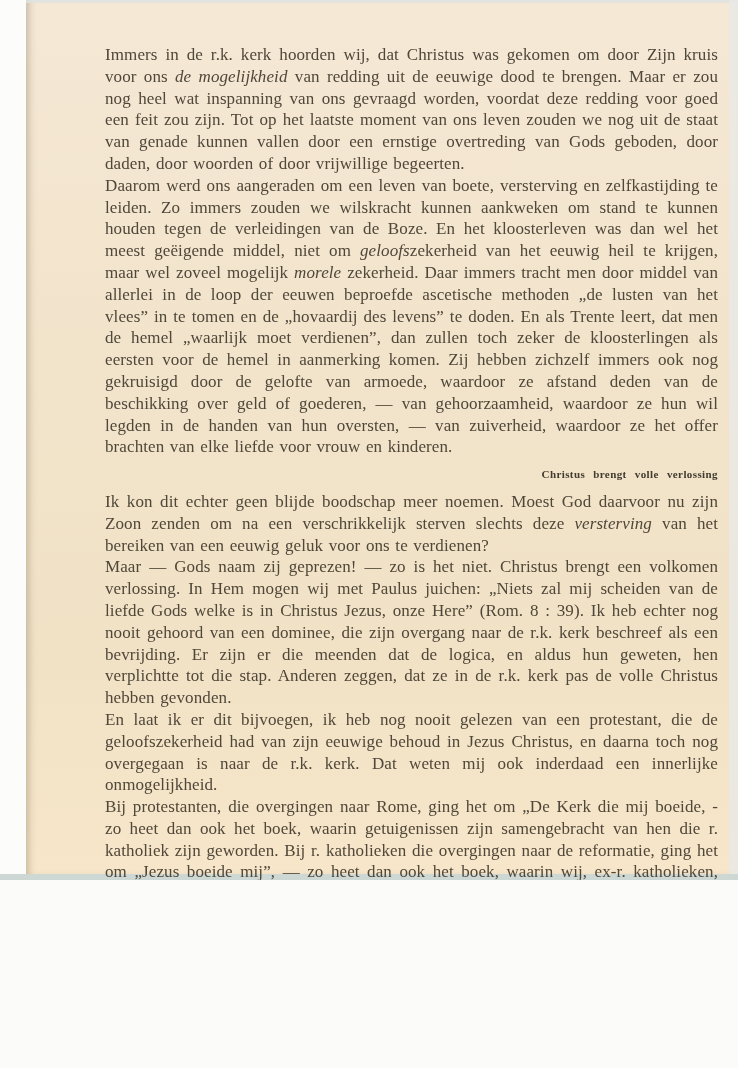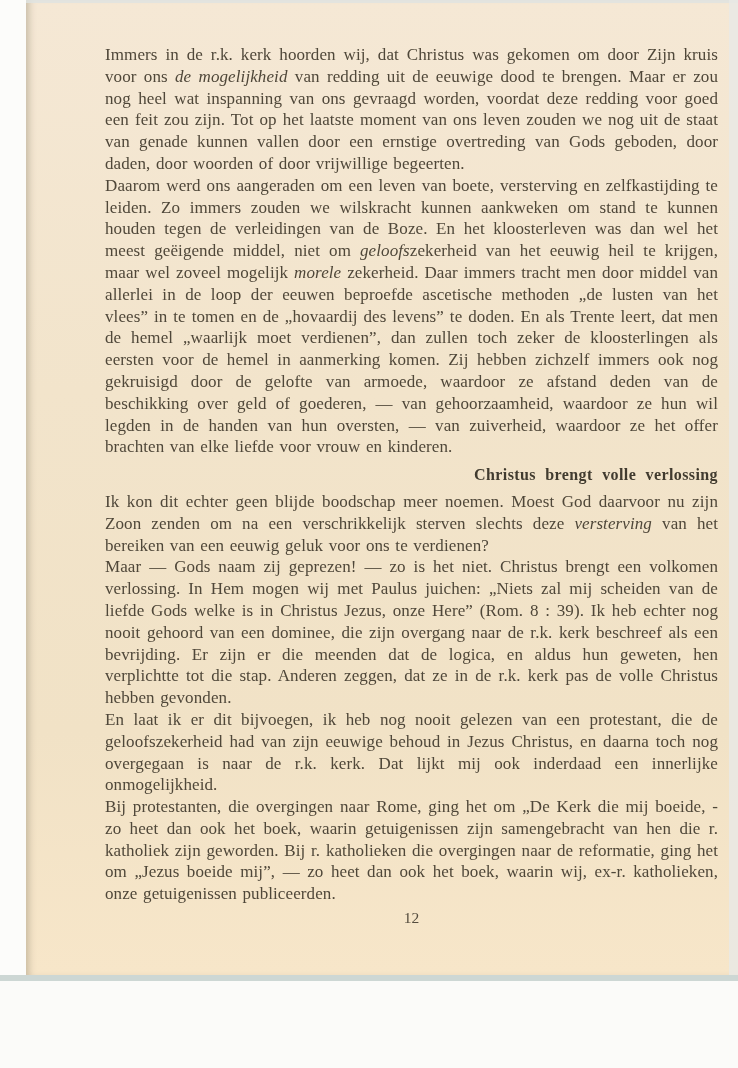--- a/index.html
+++ b/index.html
@@ -1,21 +1,21 @@
 <!DOCTYPE html>
 <html><head>
 <meta charset="utf-8">
 <style>
   html, body { margin: 0; padding: 0; }
   body { background: #fbfbf9; }
 
   .scan {
     position: relative;
     width: 738px;
-    height: 981px;
+    height: 880px;
     overflow: hidden;
     background: #fde047;
     font-family: "Liberation Serif", "DejaVu Serif", serif;
   }
 
   
   .page {
     position: absolute;
     left: 26px; top: 0; right: 0; bottom: 6px;
     background: linear-gradient(180deg, #f5e8d5 0%, #f2e4cb 40%, #f1e2c6 75%, #f7e6c9 100%);
@@ -38,21 +38,21 @@
     font-size: 17px;
     line-height: 21.8px;
     text-align: justify;
     word-spacing: 1.2px;
     letter-spacing: 0.1px;
   }
   .text-block p.para { margin: 0; }
   .it { font-style: italic; }
 
   .section-heading {
-    font-size: 16px;
+    font-size: 11px;
     font-weight: bold;
     text-align: right;
     color: #413b2f;
     word-spacing: 5px;
     letter-spacing: 0.4px;
     margin: 6px 0 5px 0;
   }
 
   .page-number {
     margin-top: 2px;
@@ -73,18 +73,18 @@
 
   <div class="text-block">
     <div>
         <p class="para"><span>Immers in de r.k. kerk hoorden wij, dat Christus was gekomen om door Zijn kruis voor ons </span><span class="it">de mogelijkheid</span><span> van redding uit de eeuwige dood te brengen. Maar er zou nog heel wat inspanning van ons gevraagd worden, voordat deze redding voor goed een feit zou zijn. Tot op het laatste moment van ons leven zouden we nog uit de staat van genade kunnen vallen door een ernstige overtreding van Gods geboden, door daden, door woorden of door vrijwillige begeerten.</span></p>
         <p class="para"><span>Daarom werd ons aangeraden om een leven van boete, versterving en zelfkastijding te leiden. Zo immers zouden we wilskracht kunnen aankweken om stand te kunnen houden tegen de verleidingen van de Boze. En het kloosterleven was dan wel het meest geëigende middel, niet om </span><span class="it">geloofs</span><span>zekerheid van het eeuwig heil te krijgen, maar wel zoveel mogelijk </span><span class="it">morele</span><span> zekerheid. Daar immers tracht men door middel van allerlei in de loop der eeuwen beproefde ascetische methoden „de lusten van het vlees” in te tomen en de „hovaardij des levens” te doden. En als Trente leert, dat men de hemel „waarlijk moet verdienen”, dan zullen toch zeker de kloosterlingen als eersten voor de hemel in aanmerking komen. Zij hebben zichzelf immers ook nog gekruisigd door de gelofte van armoede, waardoor ze afstand deden van de beschikking over geld of goederen, — van gehoorzaamheid, waardoor ze hun wil legden in de handen van hun oversten, — van zuiverheid, waardoor ze het offer brachten van elke liefde voor vrouw en kinderen.</span></p>
       </div>
     <h2 class="section-heading">Christus brengt volle verlossing</h2>
     <div>
         <p class="para"><span>Ik kon dit echter geen blijde boodschap meer noemen. Moest God daarvoor nu zijn Zoon zenden om na een verschrikkelijk sterven slechts deze </span><span class="it">versterving</span><span> van het bereiken van een eeuwig geluk voor ons te verdienen?</span></p>
         <p class="para"><span>Maar — Gods naam zij geprezen! — zo is het niet. Christus brengt een volkomen verlossing. In Hem mogen wij met Paulus juichen: „Niets zal mij scheiden van de liefde Gods welke is in Christus Jezus, onze Here” (Rom. 8 : 39). Ik heb echter nog nooit gehoord van een dominee, die zijn overgang naar de r.k. kerk beschreef als een bevrijding. Er zijn er die meenden dat de logica, en aldus hun geweten, hen verplichtte tot die stap. Anderen zeggen, dat ze in de r.k. kerk pas de volle Christus hebben gevonden.</span></p>
-        <p class="para"><span>En laat ik er dit bijvoegen, ik heb nog nooit gelezen van een protestant, die de geloofszekerheid had van zijn eeuwige behoud in Jezus Christus, en daarna toch nog overgegaan is naar de r.k. kerk. Dat lijkt mij ook inderdaad een innerlijke onmogelijkheid.</span></p>
+        <p class="para"><span>En laat ik er dit bijvoegen, ik heb nog nooit gelezen van een protestant, die de geloofszekerheid had van zijn eeuwige behoud in Jezus Christus, en daarna toch nog overgegaan is naar de r.k. kerk. Dat weten mij ook inderdaad een innerlijke onmogelijkheid.</span></p>
         <p class="para"><span>Bij protestanten, die overgingen naar Rome, ging het om „De Kerk die mij boeide, - zo heet dan ook het boek, waarin getuigenissen zijn samengebracht van hen die r. katholiek zijn geworden. Bij r. katholieken die overgingen naar de reformatie, ging het om „Jezus boeide mij”, — zo heet dan ook het boek, waarin wij, ex-r. katholieken, onze getuigenissen publiceerden.</span></p>
       </div>
     <div class="page-number">12</div>
   </div>
 </div>
 
 </body></html>

